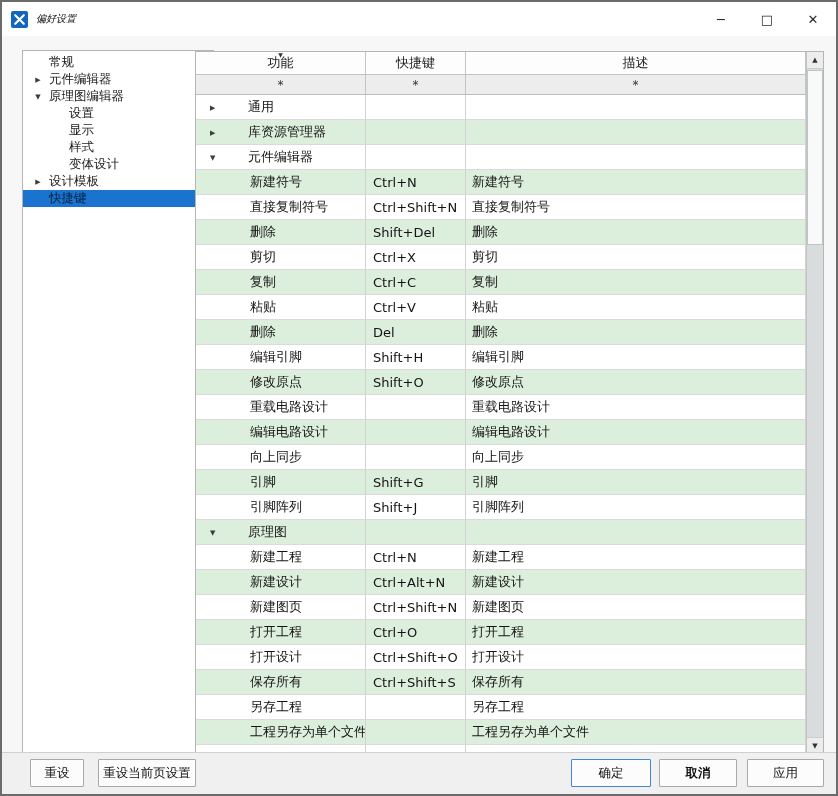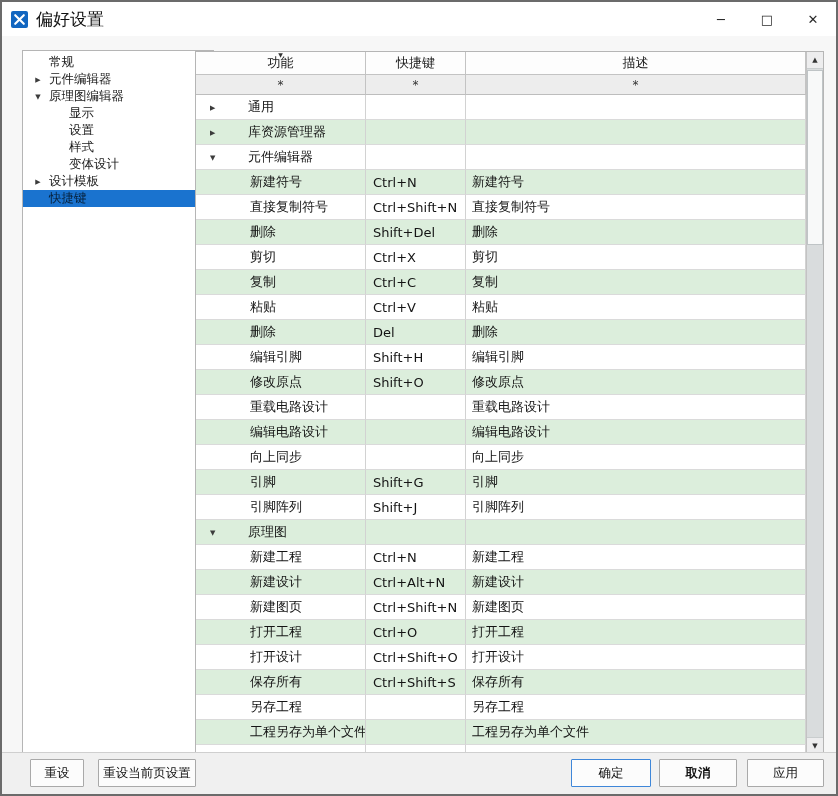--- a/index.html
+++ b/index.html
@@ -6,21 +6,21 @@
   html,body { width:838px; height:796px; }
   body { font-family:"DejaVu Sans","Liberation Sans",sans-serif; background:#fff; }
 
   .window { position:relative; width:838px; height:796px; border:2px solid #6b6b6b;
             background:#f7f7f7; overflow:hidden; }
 
   
   .titlebar { position:absolute; top:0; left:0; right:0; height:34px; background:#ffffff;
               display:flex; align-items:center; }
   .title-logo { margin-left:9px; width:17px; height:17px; flex:0 0 auto; }
-  .title-text { margin-left:8px; font-size:17px; color:#111; }
+  .title-text { margin-left:8px; font-size:10px; color:#111;font-style:italic; }
   .win-controls { position:absolute; right:0; top:0; height:34px; display:flex; }
   .win-btn { width:46px; height:34px; display:flex; align-items:center; justify-content:center;
              font-size:13px; color:#2b2b2b; cursor:default; }
 
   
   .sidebar { position:absolute; left:20px; top:48px; width:192px; height:705px;
              background:#ffffff; border:1px solid #b5b5b5; padding-top:3px; overflow:hidden; }
   .tree-item { height:17px; display:flex; align-items:center; font-size:12.5px; color:#1a1a1a;
                position:relative; cursor:default; }
   .tree-item .expander { position:absolute; left:9px; top:0; width:12px; height:17px;
@@ -110,25 +110,25 @@
       <div class="tree-item lv1">
       <span class="expander">▶</span>
       <span class="t-label">元件编辑器</span>
     </div>
       <div class="tree-item lv1">
       <span class="expander">▼</span>
       <span class="t-label">原理图编辑器</span>
     </div>
       <div class="tree-item lv2">
       <span class="expander"></span>
-      <span class="t-label">显示</span>
+      <span class="t-label">设置</span>
     </div>
       <div class="tree-item lv2">
       <span class="expander"></span>
-      <span class="t-label">设置</span>
+      <span class="t-label">显示</span>
     </div>
       <div class="tree-item lv2">
       <span class="expander"></span>
       <span class="t-label">样式</span>
     </div>
       <div class="tree-item lv2">
       <span class="expander"></span>
       <span class="t-label">变体设计</span>
     </div>
       <div class="tree-item lv1">

